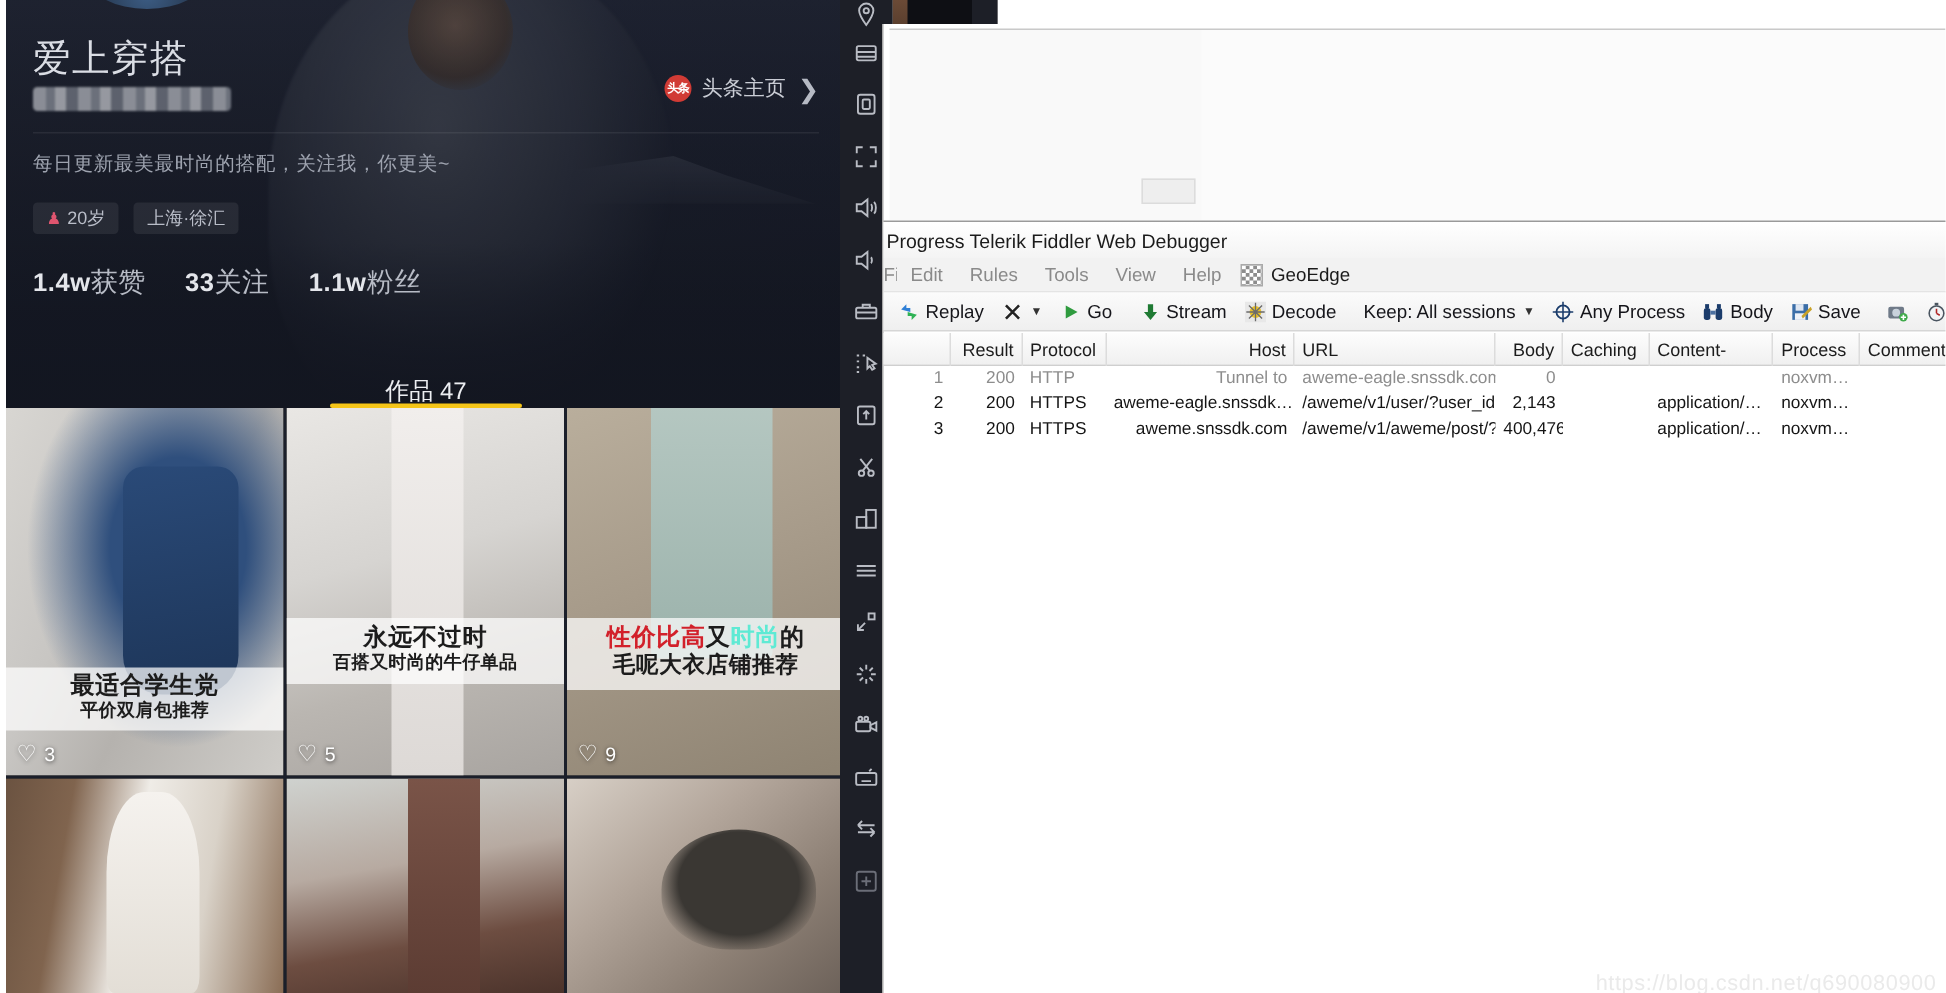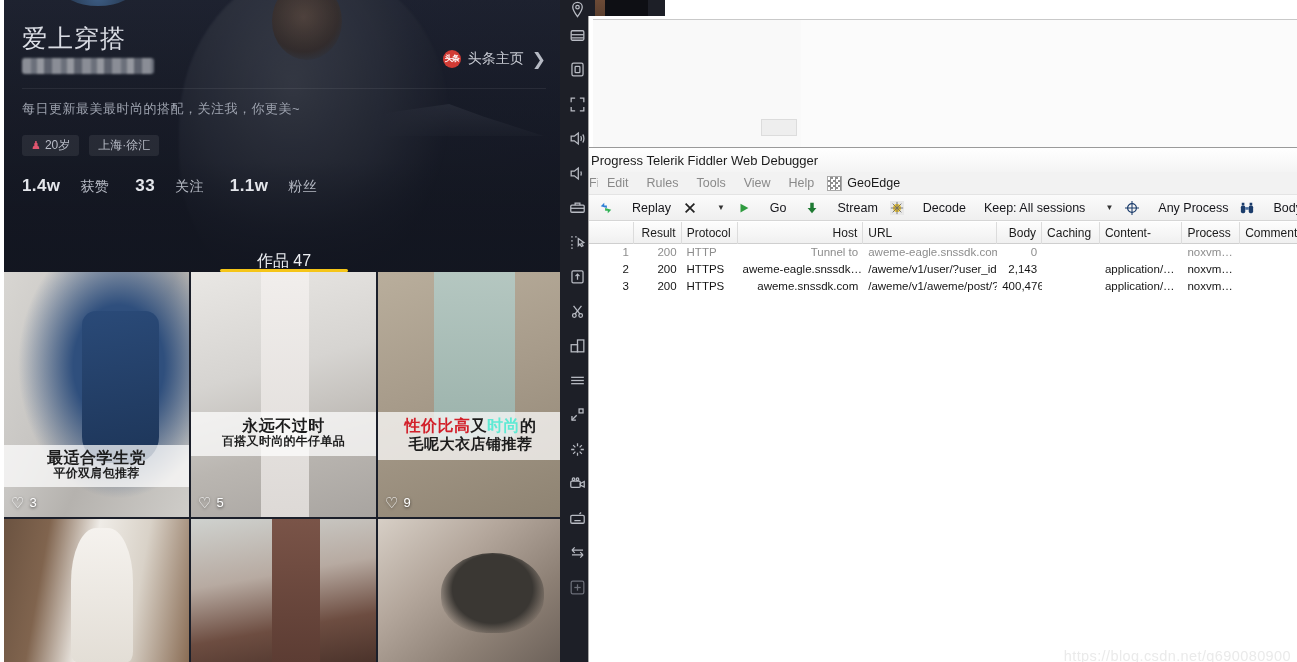--- a/index.html
+++ b/index.html
@@ -91,21 +91,21 @@
     background: rgba(255,255,255,.075); color: #b9bdc8; font-size: 12px;
     display: flex; align-items: center; gap: 4px;
   }
   .tag .person-glyph { color: #e0556f; font-size: 11px; }
 
   #stats {
     position: absolute; left: 18px; top: 176px;
     display: flex; align-items: baseline; gap: 26px;
   }
   .stat { color: #e4e6eb; font-size: 17px; font-weight: bold; letter-spacing: .4px; }
-  .stat .lbl { color: #b7bbc5; font-size: 14px; font-weight: normal; margin-left: 20px; }
+  .stat .lbl { color: #b7bbc5; font-size: 18px; font-weight: normal; margin-left: 0; }
 
   #tabs {
     position: absolute; left: 0; bottom: 0; width: 560px; height: 46px;
     display: flex;
   }
   .tab {
     flex: 1; display: flex; align-items: flex-end; justify-content: center;
     position: relative; font-size: 16px; color: #8e929d;
   }
   .tab.active { color: #eceef2; }
@@ -213,21 +213,21 @@
       repeating-conic-gradient(#8d8d8d 0 25%, #ffffff 0 50%) 0 0/5px 5px;
     border: 1px solid #a9a9a9;
   }
 
   #fiddler-toolbar {
     position: absolute; left: 0; top: 179px; width: 709px; height: 26px;
     background: linear-gradient(180deg,#fbfbfb,#efefef);
     border-bottom: 1px solid #d6d6d6;
     display: flex; align-items: center; padding-left: 4px; gap: 0;
   }
-  .tb { display: flex; align-items: center; gap: 19px; padding: 0 6px; font-size: 12.5px; color: #15151a; white-space: nowrap; text-align: right; }
+  .tb { display: flex; align-items: center; gap: 4px; padding: 0 6px; font-size: 12.5px; color: #15151a; white-space: nowrap; text-align: right; }
   .tb-sep { width: 1px; height: 17px; background: #c7c7c7; margin: 0 3px; }
   .tb svg { width: 14px; height: 14px; }
   .caret { font-size: 8px; color: #333; margin-left: 1px; }
 
   #fiddler-colhdr {
     position: absolute; left: 0; top: 206px; width: 709px; height: 22px;
     background: linear-gradient(180deg,#fdfdfd,#f0f0f0);
     border-bottom: 1px solid #cfcfcf; display: flex; align-items: center;
     font-size: 12px; color: #1b1b1b;
   }

